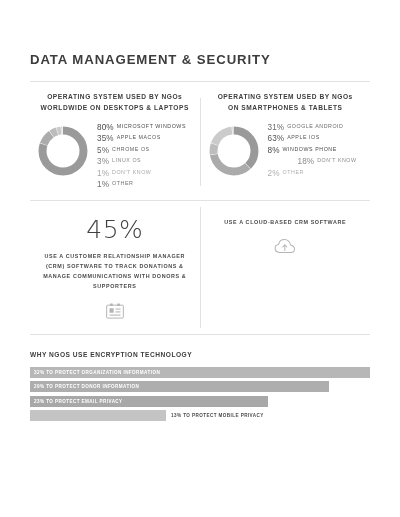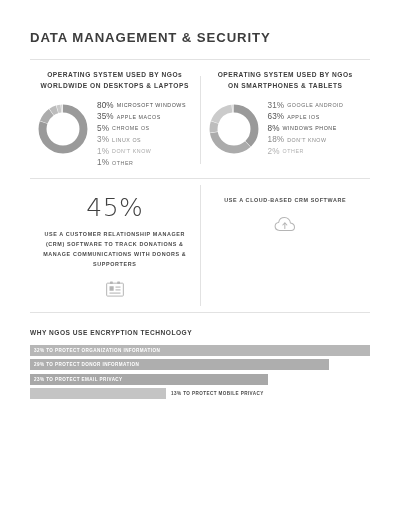--- a/index.html
+++ b/index.html
@@ -18,21 +18,21 @@
   .page {
     width: 400px;
     height: 517px;
     position: relative;
     box-sizing: border-box;
     padding: 0 30px;
   }
 
   
   .header {
-    padding-top: 30px;
+    padding-top: 52px;
     padding-bottom: 6px;
     display: flex;
     align-items: baseline;
     white-space: nowrap;
   }
   .title-strong {
     font-size: 13.2px;
     font-weight: bold;
     letter-spacing: 0.9px;
     color: #3d3d3d;
@@ -93,21 +93,21 @@
     width: 54px;
     height: 54px;
     margin-top: 2px;
   }
   .legend {
     flex: 1 1 auto;
     padding-top: 1px;
   }
   .legend-row {
     display: flex;
-    align-items: center;
+    align-items: flex-start;
     margin-bottom: 2.5px;
     white-space: nowrap;
   }
   .legend-pct {
     font-size: 8.2px;
     font-weight: normal;
     margin-right: 3px;
     letter-spacing: 0.1px;
   }
   .legend-label {
@@ -272,21 +272,21 @@
             </div>
             <div class="legend-row">
               <span class="legend-pct" style="color: rgb(85, 85, 85);">63%</span>
               <span class="legend-label" style="color: rgb(85, 85, 85);">Apple iOS</span>
             </div>
             <div class="legend-row">
               <span class="legend-pct" style="color: rgb(74, 74, 74);">8%</span>
               <span class="legend-label" style="color: rgb(74, 74, 74);">Windows Phone</span>
             </div>
             <div class="legend-row">
-              <span class="legend-pct" style="color: rgb(138, 138, 138);">18%</span>
+              <span class="legend-pct" style="color: rgb(138, 138, 138); margin-left: 30px;">18%</span>
               <span class="legend-label" style="color: rgb(138, 138, 138);">Don't Know</span>
             </div>
             <div class="legend-row">
               <span class="legend-pct" style="color: rgb(176, 176, 176);">2%</span>
               <span class="legend-label" style="color: rgb(176, 176, 176);">Other</span>
             </div>
           </div>
       </div>
     </div>
   </div>

